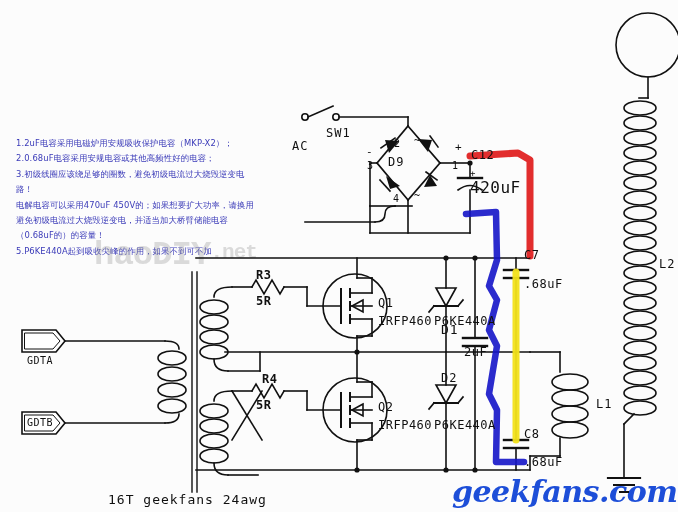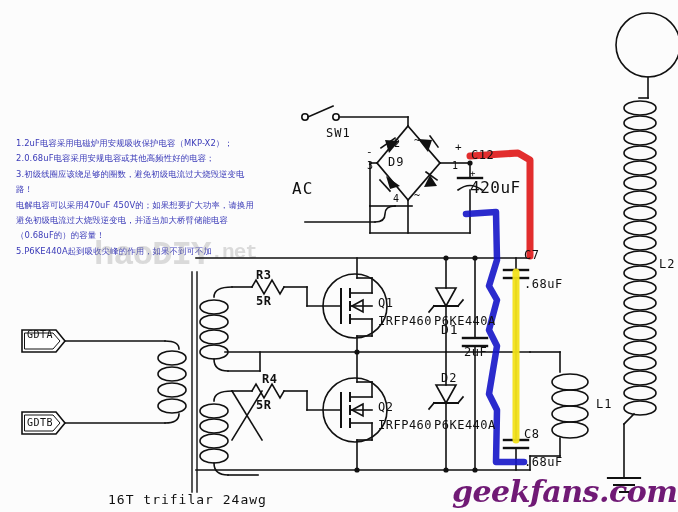--- a/index.html
+++ b/index.html
@@ -10,21 +10,21 @@
   .notes{position:absolute;left:16px;top:136px;width:268px;}
   .notes div{font-family:"DejaVu Sans",sans-serif;font-size:8.4px;color:#3a3ab8;
              line-height:15.4px;white-space:nowrap;letter-spacing:.1px;}
   .lbl{position:absolute;font-family:"DejaVu Sans Mono",monospace;
        color:#101010;white-space:nowrap;}
   .wm-hao{position:absolute;left:94px;top:236px;font-family:Liberation Mono, monospace;
           font-size:34px;font-weight:700;color:rgba(150,150,150,.33);
           letter-spacing:-1px;pointer-events:none;}
   .wm-hao i{font-style:normal;font-size:21px;vertical-align:6px;}
   .wm-geek{position:absolute;left:452px;top:474px;font-family:"DejaVu Serif",serif;
-           font-style:italic;font-weight:700;font-size:30px;color:#701a75;
+           font-style:italic;font-weight:700;font-size:30px;color:#1d4ed8;
            letter-spacing:-.5px;pointer-events:none;}
   .flagtxt{font-size:10px;letter-spacing:.5px;}
 </style>
 </head>
 <body>
 
 <div id="root">
 
   <div class="notes">
     <div>1.2uF电容采用电磁炉用安规吸收保护电容（MKP-X2）；</div>
@@ -279,21 +279,21 @@
       </g>
     </g>
 
     <g fill="none" stroke-linecap="round" stroke-linejoin="round">
       <polyline points="470,156 518,153 530,160 530,256" stroke="#e01b1b" stroke-width="7" opacity=".92"></polyline>
       <polyline points="516,272 516,350 516,440" stroke="#f2e11a" stroke-width="7" opacity=".95"></polyline>
       <polyline points="466,214 496,212 497,260 489,286 497,300 489,330 497,346 489,394 497,410 496,462 524,462" stroke="#1414c8" stroke-width="6.5" opacity=".9"></polyline>
     </g>
   </svg>
 
-  <div class="lbl" style="left:292px;top:139px;font-size:16px;letter-spacing:1px;margin-top:40px;">AC</div>
+  <div class="lbl" style="left:292px;top:139px;font-size:12px;letter-spacing:1px;">AC</div>
   <div class="lbl" style="left:326px;top:126px;font-size:12px;letter-spacing:1px;">SW1</div>
 
   <div class="lbl" style="left:394px;top:138px;font-size:10px;">2</div>
   <div class="lbl" style="left:414px;top:135px;font-size:10px;">~</div>
   <div class="lbl" style="left:366px;top:145px;font-size:11px;">-</div>
   <div class="lbl" style="left:367px;top:160px;font-size:10px;">3</div>
   <div class="lbl" style="left:388px;top:155px;font-size:12px;letter-spacing:1px;">D9</div>
   <div class="lbl" style="left:455px;top:141px;font-size:11px;">+</div>
   <div class="lbl" style="left:452px;top:160px;font-size:10px;">1</div>
   <div class="lbl" style="left:393px;top:193px;font-size:10px;">4</div>
@@ -320,18 +320,18 @@
   <div class="lbl" style="left:378px;top:418px;font-size:12px;letter-spacing:.5px;">IRFP460</div>
 
   <div class="lbl" style="left:441px;top:278px;font-size:13px;letter-spacing:1px;margin-top:44px;">D1</div>
   <div class="lbl" style="left:434px;top:314px;font-size:12px;letter-spacing:.5px;">P6KE440A</div>
   <div class="lbl" style="left:441px;top:371px;font-size:12px;letter-spacing:1px;">D2</div>
   <div class="lbl" style="left:434px;top:418px;font-size:12px;letter-spacing:.5px;">P6KE440A</div>
 
   <div class="lbl" style="left:596px;top:397px;font-size:12px;letter-spacing:1px;">L1</div>
   <div class="lbl" style="left:659px;top:257px;font-size:12px;letter-spacing:1px;">L2</div>
 
-  <div class="lbl flagtxt" style="left:27px;top:329px;">GDTA</div>
+  <div class="lbl flagtxt" style="left:27px;top:355px;">GDTA</div>
   <div class="lbl flagtxt" style="left:27px;top:417px;">GDTB</div>
 
-  <div class="lbl" style="left:108px;top:492px;font-size:13px;letter-spacing:1px;">16T trifilar 24awg</div>
+  <div class="lbl" style="left:108px;top:492px;font-size:13px;letter-spacing:1px;">16T geekfans 24awg</div>
 
 </div>
 
 </body></html>

